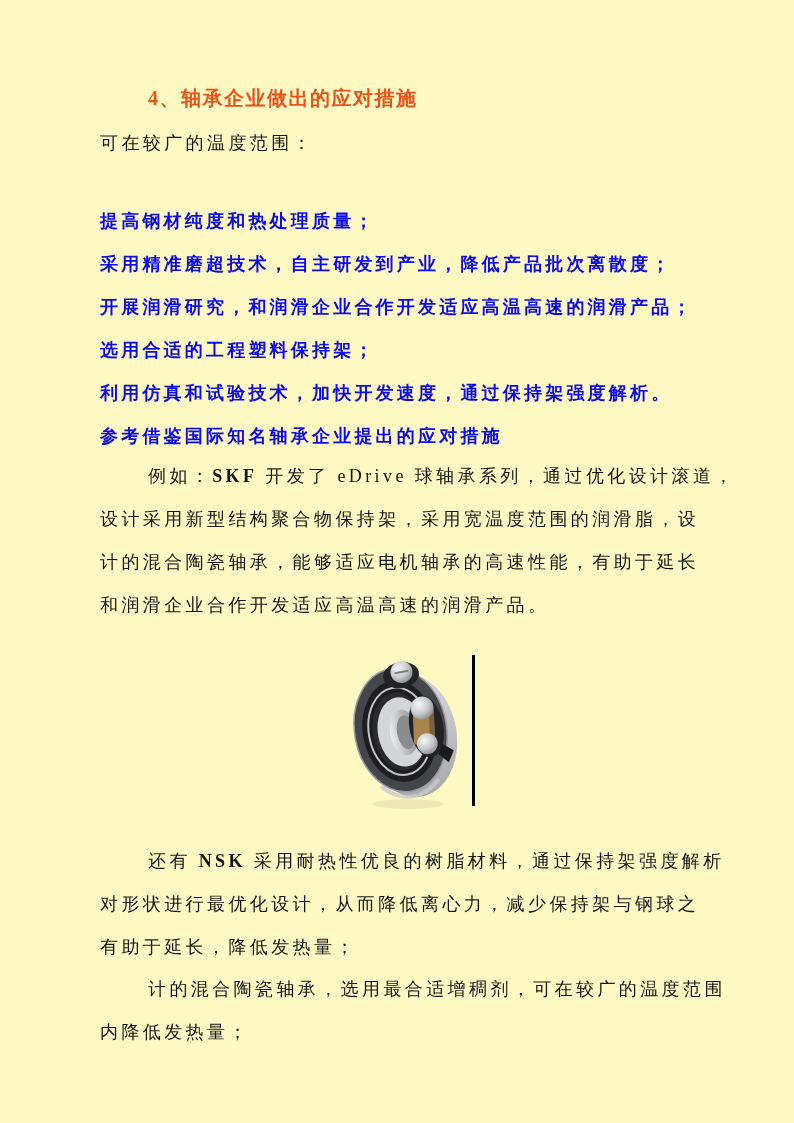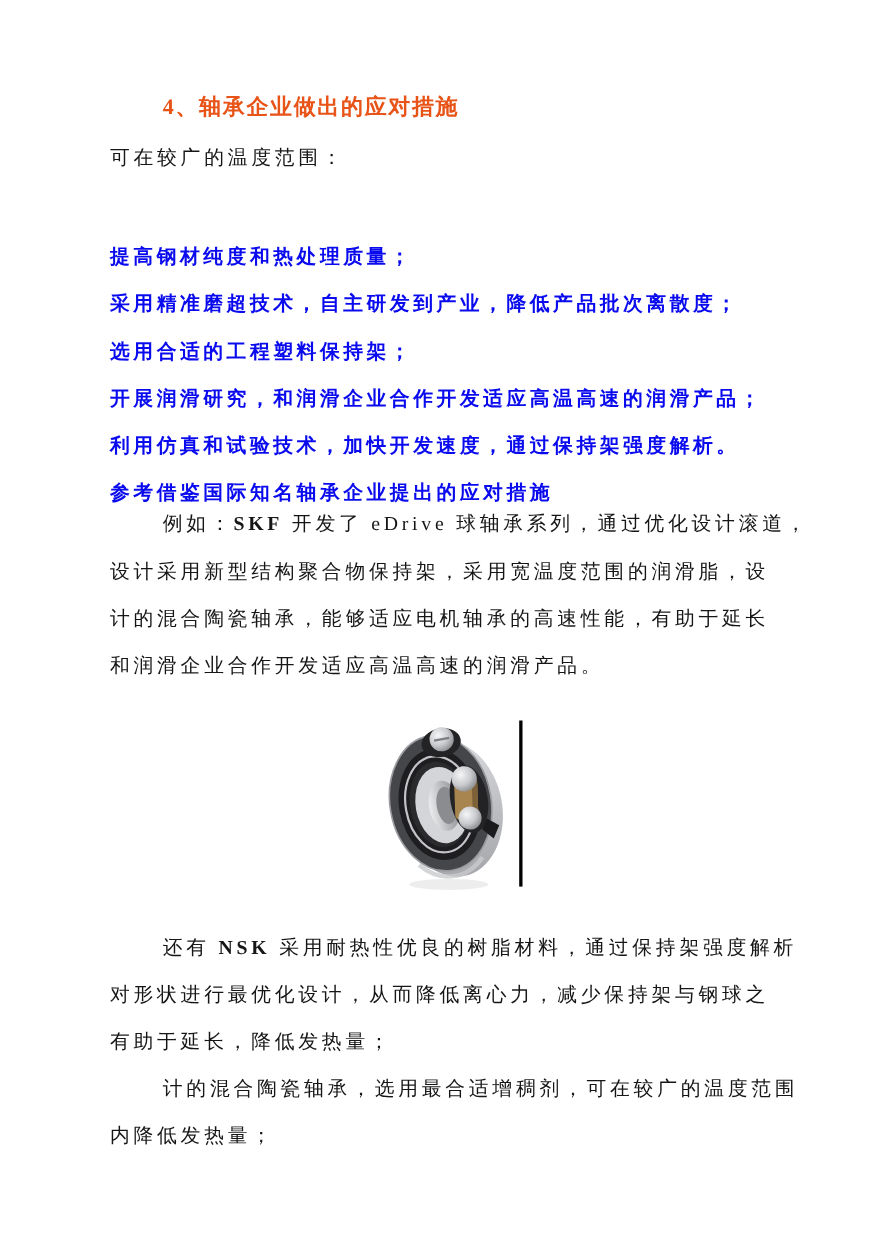--- a/index.html
+++ b/index.html
@@ -1,21 +1,21 @@
 <!DOCTYPE html>
 <html><head>
 <meta charset="utf-8">
 <style>
   * { margin:0; padding:0; box-sizing:border-box; }
   html,body { background:#888; }
   .page {
     position:relative;
     width:794px; height:1123px;
     margin:0 auto;
-    background:#ffffff;
+    background:#fef9c3;
     font-family:"Liberation Serif","DejaVu Serif",serif;
     overflow:hidden;
   }
   .abs { position:absolute; }
   .doc-title {
     left:148px; top:83px;
     font-size:20px; font-weight:bold;
     letter-spacing:1.5px;
     line-height:30px;
     color:#e85317;
@@ -31,21 +31,21 @@
     white-space:nowrap;
   }
   .indent { padding-left:48px; }
   .blue .line, .line.blue {
     color:#0a0aee;
     font-weight:bold;
     letter-spacing:3.2px;
   }
   .brand { font-weight:bold; }
   #intro    { top:122px; }
-  #measures { top:212px; }
+  #measures { top:200px; }
   #skf      { top:455px; }
   #nsk      { top:840px; }
   #grease   { top:968px; }
   .figure-area { left:340px; top:650px; width:160px; height:165px; }
   .bearing-svg { position:absolute; left:12px; top:6px; }
   .vline {
     position:absolute; left:132px; top:5px;
     width:3px; height:151px;
     background:#000;
   }
@@ -57,22 +57,22 @@
 
   <div class="abs doc-title">4、轴承企业做出的应对措施</div>
 
   <div class="abs textblock" id="intro">
     <span class="line">可在较广的温度范围：</span>
   </div>
 
   <div class="abs textblock blue" id="measures">
     <span class="line">提高钢材纯度和热处理质量；</span>
     <span class="line">采用精准磨超技术，自主研发到产业，降低产品批次离散度；</span>
+    <span class="line">开展润滑研究，和润滑企业合作开发适应高温高速的润滑产品；</span>
     <span class="line">选用合适的工程塑料保持架；</span>
-    <span class="line">开展润滑研究，和润滑企业合作开发适应高温高速的润滑产品；</span>
     <span class="line">利用仿真和试验技术，加快开发速度，通过保持架强度解析。</span>
     <span class="line">参考借鉴国际知名轴承企业提出的应对措施</span>
   </div>
 
   <div class="abs textblock" id="skf">
     <span class="line indent"><span>例如：</span><span class="brand">SKF</span><span> 开发了 eDrive 球轴承系列，通过优化设计滚道，</span></span>
     <span class="line">设计采用新型结构聚合物保持架，采用宽温度范围的润滑脂，设</span>
     <span class="line">计的混合陶瓷轴承，能够适应电机轴承的高速性能，有助于延长</span>
     <span class="line">和润滑企业合作开发适应高温高速的润滑产品。</span>
   </div>

